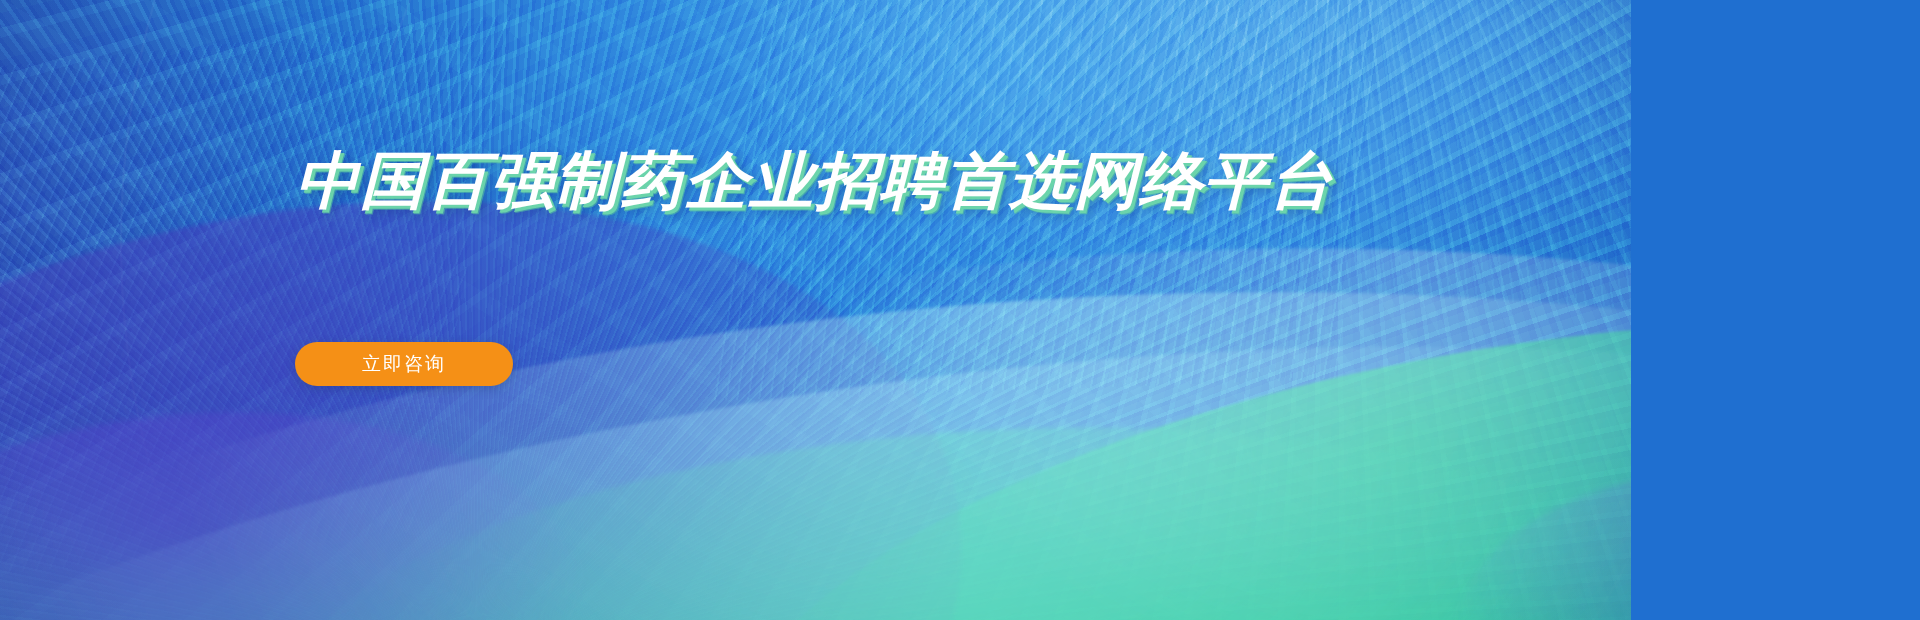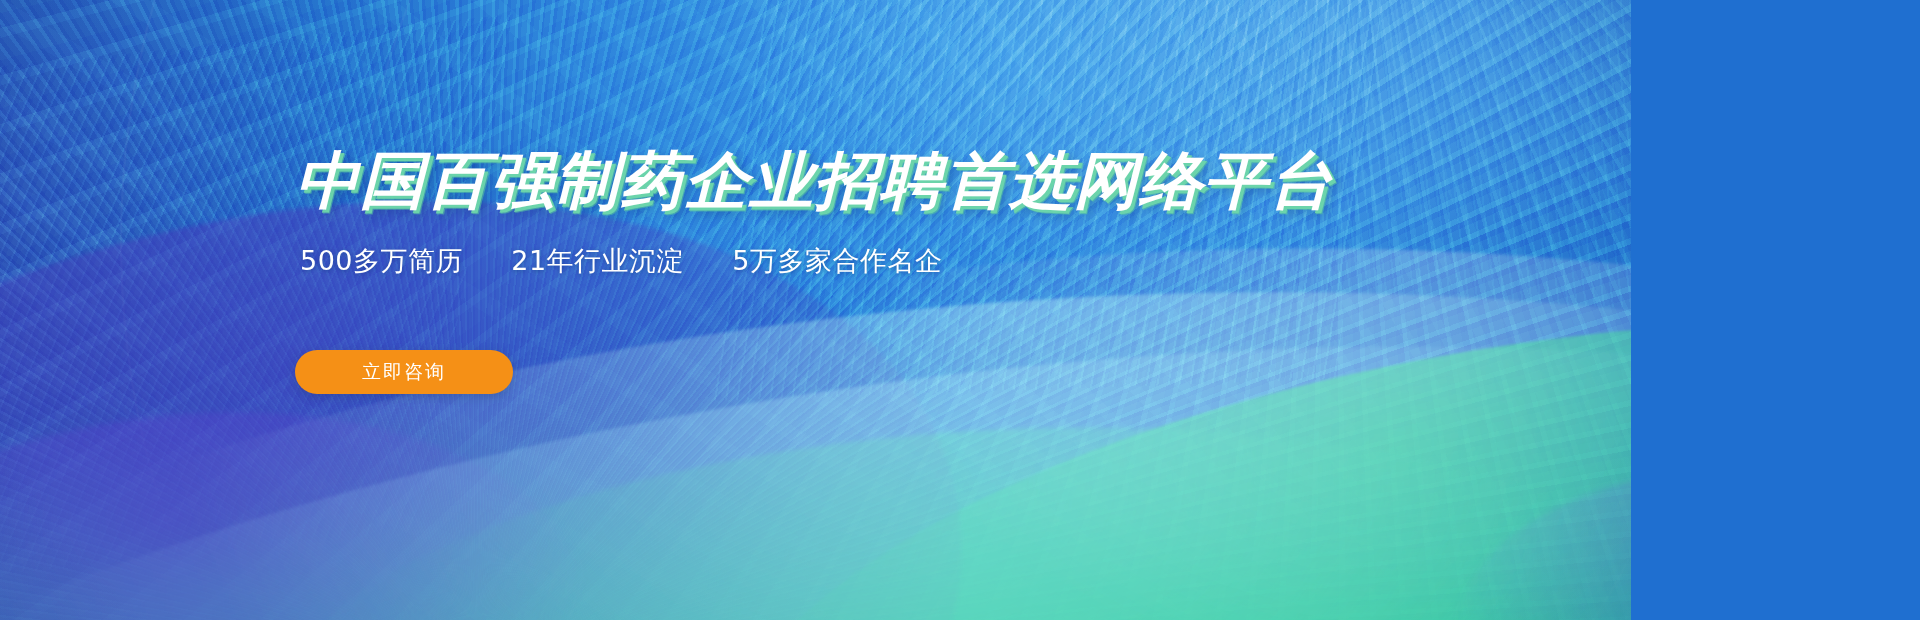--- a/index.html
+++ b/index.html
@@ -298,21 +298,20 @@
     background: #f59016;
     color: #ffffff;
     font-family: "DejaVu Sans", "Liberation Sans", sans-serif;
     font-size: 19px;
     letter-spacing: 2px;
     cursor: pointer;
     box-shadow: 0 3px 10px rgba(30,60,110,0.30);
     display: flex;
     align-items: center;
     justify-content: center;
-    margin-top: 8px;
   }
 </style>
 </head>
 <body>
 
 <div class="banner">
 
   <div class="bg-layer bg-base"></div>
   <div class="bg-layer bg-glow-tr"></div>
   <div class="bg-layer bg-left-tint"></div>
@@ -345,24 +344,17 @@
   <div class="ribbon rib1"></div>
   <div class="ribbon rib2"></div>
   <div class="ribbon rib3"></div>
 
   <div class="bg-layer bg-vignette"></div>
 
   <div class="content">
 
     <h1 class="headline">中国百强制药企业招聘首选网络平台</h1>
 
-    <div class="subhead">
-      <span>500多万简历</span>
-      <span class="sep"></span>
-      <span>21年行业沉淀</span>
-      <span class="sep"></span>
-      <span>5万多家合作名企</span>
-    </div>
 
     <button class="cta">立即咨询</button>
 
   </div>
 </div>
 
 </body></html>

